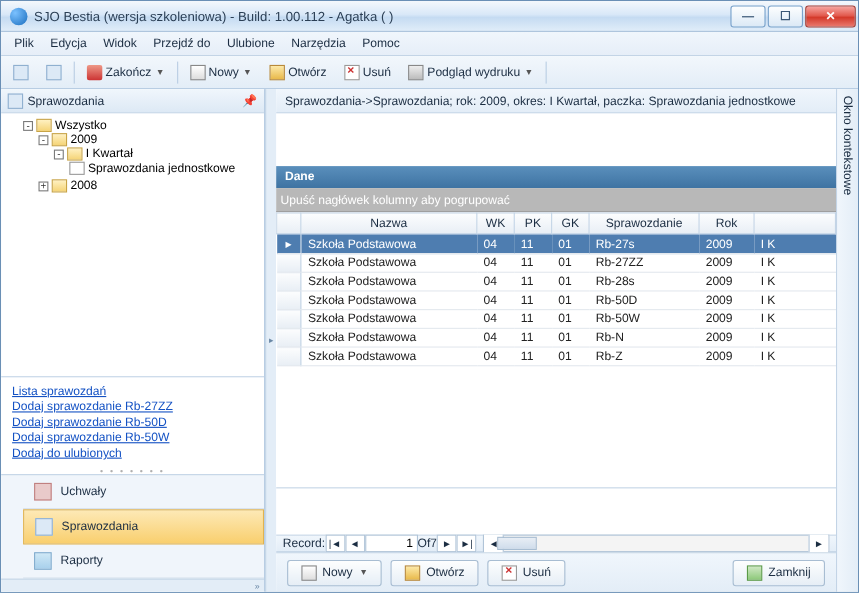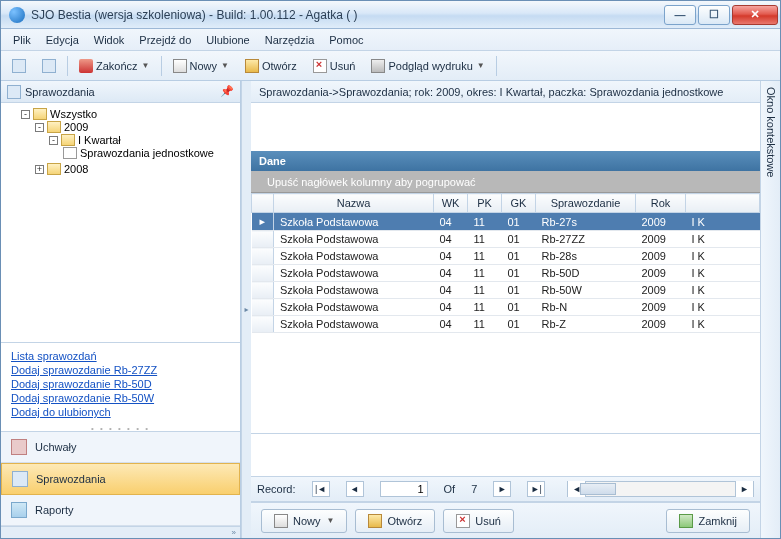--- a/index.html
+++ b/index.html
@@ -37,34 +37,34 @@
 .tree ul{list-style:none;padding-left:14px;}
 .tree li{padding:1px 0;white-space:nowrap;}
 .tree .tline{display:flex;align-items:center;gap:3px;cursor:pointer;}
 .exp{width:9px;height:9px;border:1px solid #7a7a7a;display:inline-flex;align-items:center;justify-content:center;font-size:9px;line-height:7px;color:#333;background:#fff;}
 .treeico{width:14px;height:12px;display:inline-block;background:linear-gradient(#fff1c2,#f5d477);border:1px solid #c8a446;}
 .treeico.leaf{background:#fff;border:1px solid #999;}
 .linkbox { padding:6px 10px; border-top:1px solid #c3d4e6; background:#fff; }
 .linkbox a{display:block;color:#1452c4;text-decoration:underline;padding:1px 0;cursor:pointer;}
 .gripper{height:6px;display:flex;align-items:center;justify-content:center;color:#b0b0b0;letter-spacing:2px;font-size:8px;}
 .navbuttons{border-top:1px solid #c3d4e6;background:#f0f5fb;}
-.navbtn{display:flex;align-items:center;gap:8px;padding:7px 10px;border-bottom:1px solid #d4dfec;cursor:pointer;color:#1b2d42;}
+.navbtn{display:flex;align-items:center;gap:8px;padding:7px 10px;border-bottom:1px solid #d4dfec;cursor:pointer;color:#1b2d42;margin-left:20px;}
 .navbtn.active{background:linear-gradient(#fde9b6,#f9cf6e);border:1px solid #e2b34d;}
 .navbtn .nico{width:16px;height:16px;}
 .rightpane{flex:1;display:flex;flex-direction:column;overflow:hidden;}
 .breadbar{height:22px;background:linear-gradient(#f0f6fc,#e3edf7);border-bottom:1px solid #c3d4e6;display:flex;align-items:center;padding:0 8px;color:#1b2d42;}
 .sectionhdr{height:20px;background:linear-gradient(#5a8fbc,#3e73a2);color:#fff;font-weight:bold;display:flex;align-items:center;padding:0 8px;margin-top:48px;}
-.groupbar{height:22px;background:#b8b8b8;color:#fff;display:flex;align-items:center;padding:0 16px;border-bottom:1px solid #999;}
+.groupbar{height:22px;background:#b8b8b8;color:#fff;display:flex;align-items:center;padding:0 4px;border-bottom:1px solid #999;}
 .gridwrap{flex:1;overflow:auto;background:#fff;border-bottom:1px solid #c3d4e6;}
 table.grid{width:100%;border-collapse:collapse;}
 .grid th{background:linear-gradient(#fcfdfe,#e8eef5);border:1px solid #c3d4e6;padding:3px 6px;font-weight:normal;color:#1b2d42;text-align:center;}
 .grid td{border-bottom:1px solid #e3e8ee;padding:2px 6px;color:#222;}
 .grid tr.sel td{background:#4e7db0;color:#fff;}
 .grid td.rowhdr{background:linear-gradient(#fcfdfe,#e8eef5);border-right:1px solid #c3d4e6;width:22px;text-align:center;color:#555;}
-.recnav{height:26px;background:linear-gradient(#f0f6fc,#e3edf7);border-top:1px solid #c3d4e6;border-bottom:1px solid #c3d4e6;display:flex;align-items:center;padding:0 6px;gap:16px;color:#1b2d42;margin-top:42px;}
+.recnav{height:16px;background:linear-gradient(#f0f6fc,#e3edf7);border-top:1px solid #c3d4e6;border-bottom:1px solid #c3d4e6;display:flex;align-items:center;padding:0 6px;gap:0;color:#1b2d42;margin-top:42px;}
 .recnav .nbtn{width:18px;height:16px;border:1px solid #b0c4d8;background:#fff;display:flex;align-items:center;justify-content:center;font-size:9px;cursor:pointer;}
 .recnav input{width:48px;height:16px;border:1px solid #b0c4d8;text-align:right;padding:0 3px;}
 .hscroll{flex:1;height:16px;border:1px solid #b0c4d8;background:#f4f4f4;position:relative;margin-left:6px;}
 .hscroll .thumb{position:absolute;left:12px;top:1px;height:12px;width:36px;background:linear-gradient(#e8eef5,#cfdceb);border:1px solid #a8bdd2;}
 .btnbar{height:36px;background:linear-gradient(#f0f6fc,#e3edf7);display:flex;align-items:center;padding:0 10px;gap:8px;border-top:1px solid #c3d4e6;}
 .btnbar .spacer{flex:1;}
 .btn{display:flex;align-items:center;gap:5px;padding:4px 12px;border:1px solid #a8bdd2;border-radius:3px;background:linear-gradient(#fdfefe,#e6eef6);cursor:pointer;color:#1b2d42;}
 .sidecol{width:20px;background:linear-gradient(90deg,#f0f6fc,#e3edf7);border-left:1px solid #c3d4e6;display:flex;align-items:flex-start;justify-content:center;padding-top:6px;}
 .sidecol span{writing-mode:vertical-rl;color:#1b2d42;}
 .collbar{height:12px;background:#e3edf7;border-top:1px solid #c3d4e6;display:flex;align-items:center;justify-content:flex-end;padding:0 4px;color:#6a88a6;font-size:8px;}

